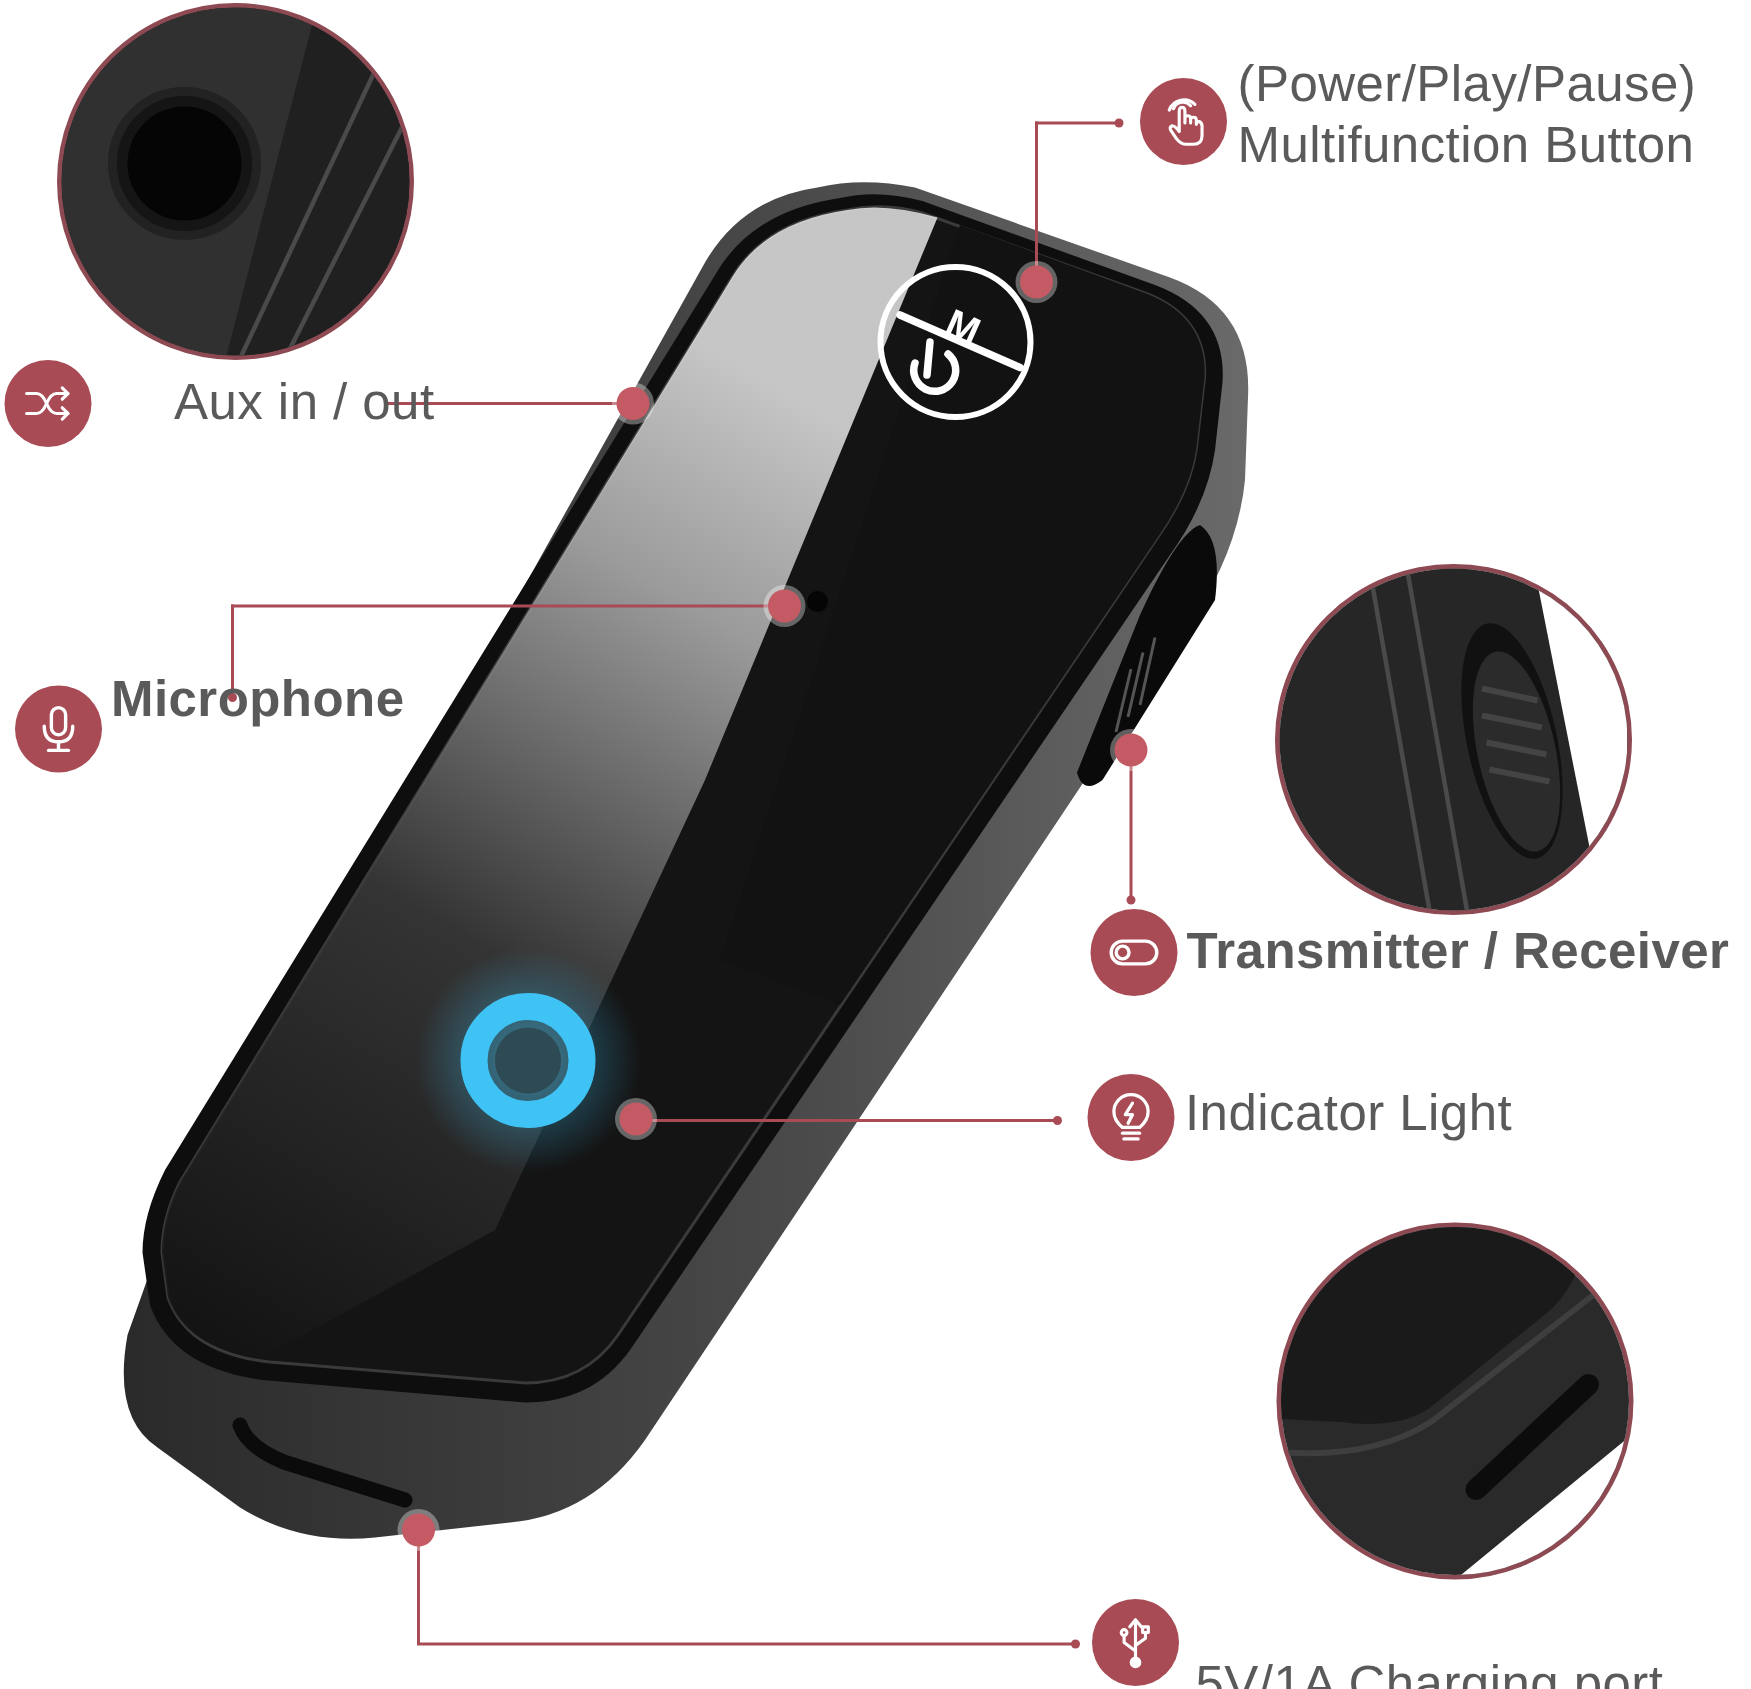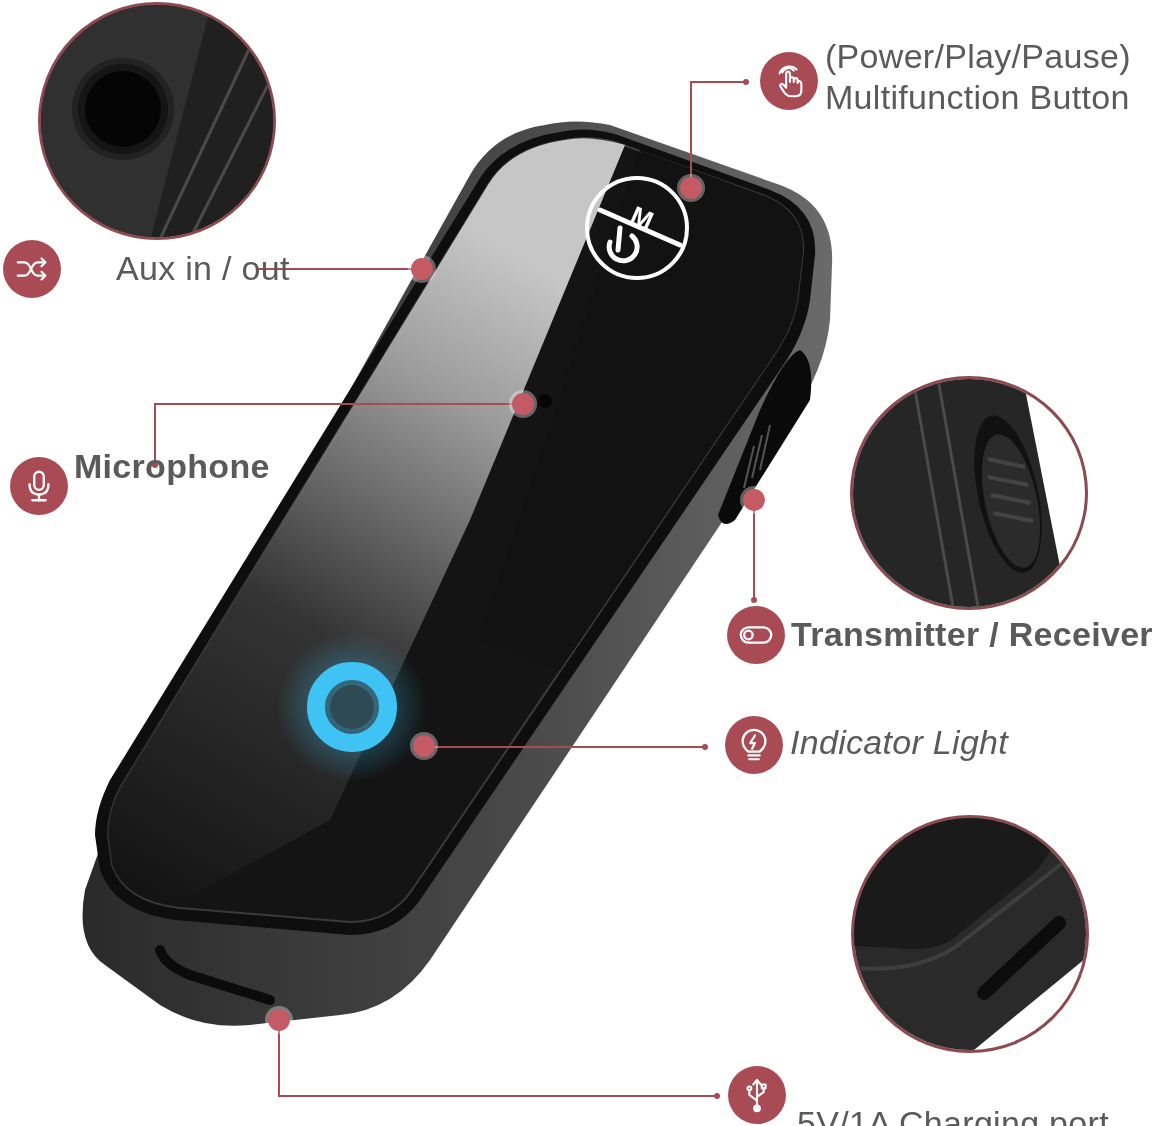--- a/index.html
+++ b/index.html
@@ -178,21 +178,21 @@
 <div class="label" style="left:791px;top:614px;font-weight:bold;">Transmitter / Receiver</div>
 
 <div class="badge" style="left:725px;top:716px;">
   <svg viewBox="0 0 40 40" fill="none" stroke="#fff" stroke-width="2.3" stroke-linecap="round" stroke-linejoin="round">
     <path d="M14,27 Q8,22 8,16 A12,12 0 0,1 32,16 Q32,22 26,27 Z"></path>
     <line x1="14" y1="31" x2="26" y2="31"></line>
       <line x1="15" y1="35" x2="25" y2="35"></line>
     <path d="M21,10 L16,18 L21,18 L18,24"></path>
   </svg>
 </div>
-<div class="label" style="left:790px;top:722px;font-style:italic;">Indicator Light</div>
+<div class="label" style="left:790px;top:722px;">Indicator Light</div>
 
 <div class="badge" style="left:728px;top:1066px;">
   <svg viewBox="0 0 40 40" fill="none" stroke="#fff" stroke-width="2.2" stroke-linecap="round" stroke-linejoin="round">
     <line x1="20" y1="5" x2="20" y2="32"></line>
       <path d="M16,9 L20,4 L24,9"></path>
     <path d="M20,26 L12,20 L12,15"></path>
       <circle cx="12" cy="13" r="2"></circle>
     <path d="M20,22 L27,17 L27,13"></path>
       <rect x="25" y="9" width="4" height="4"></rect>
     <circle cx="20" cy="34" r="3" fill="#fff"></circle>

